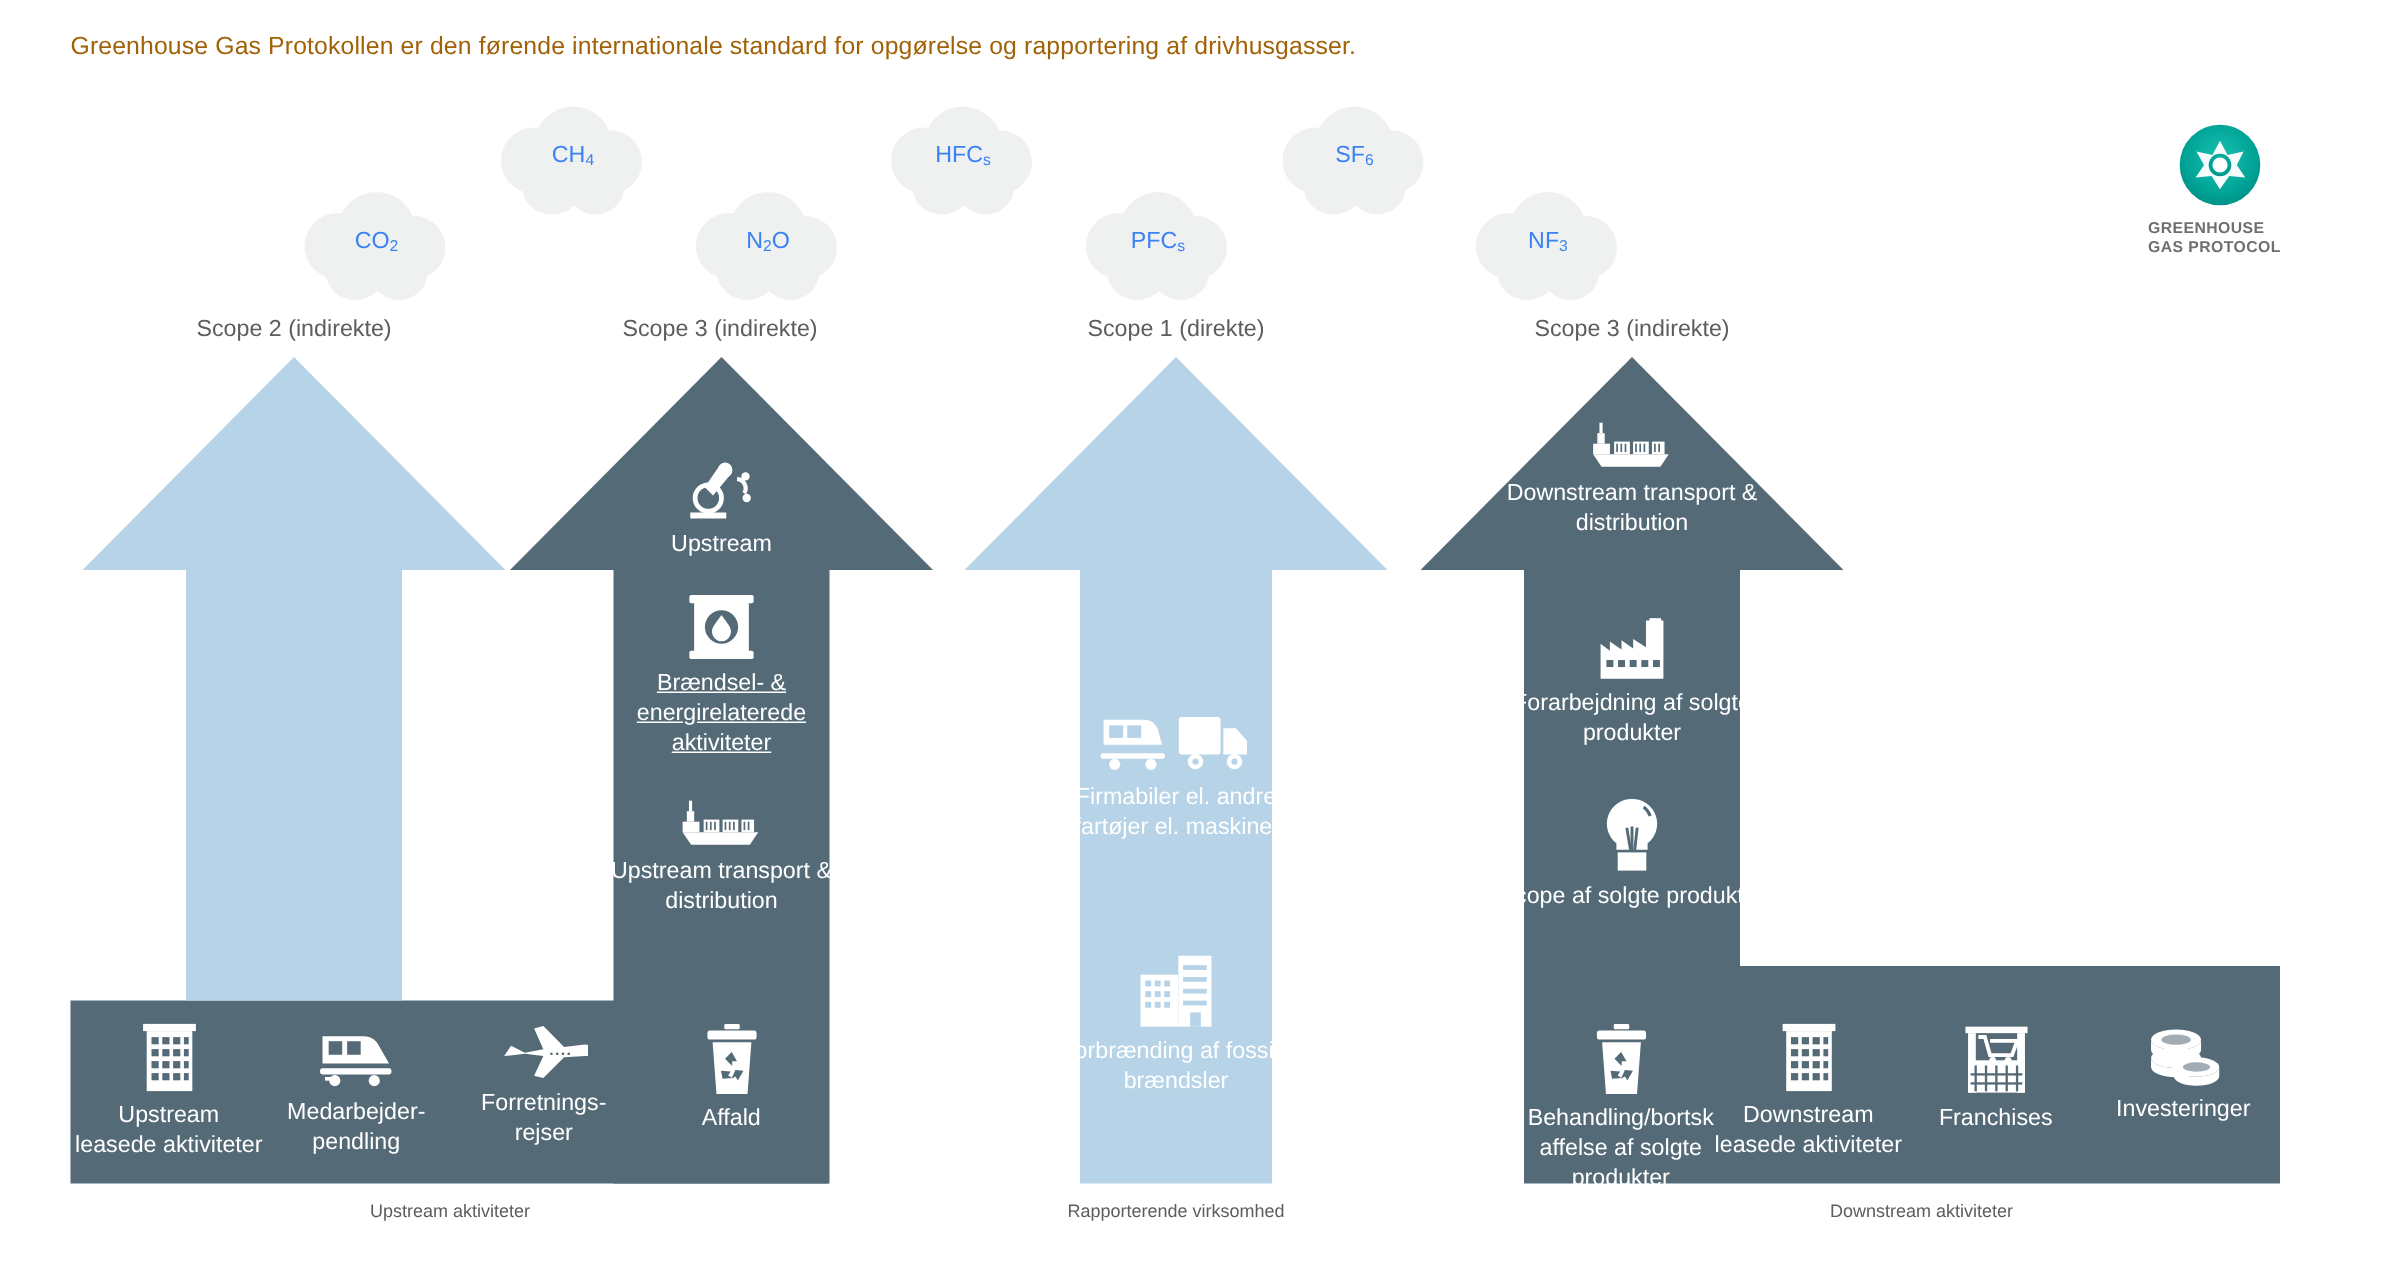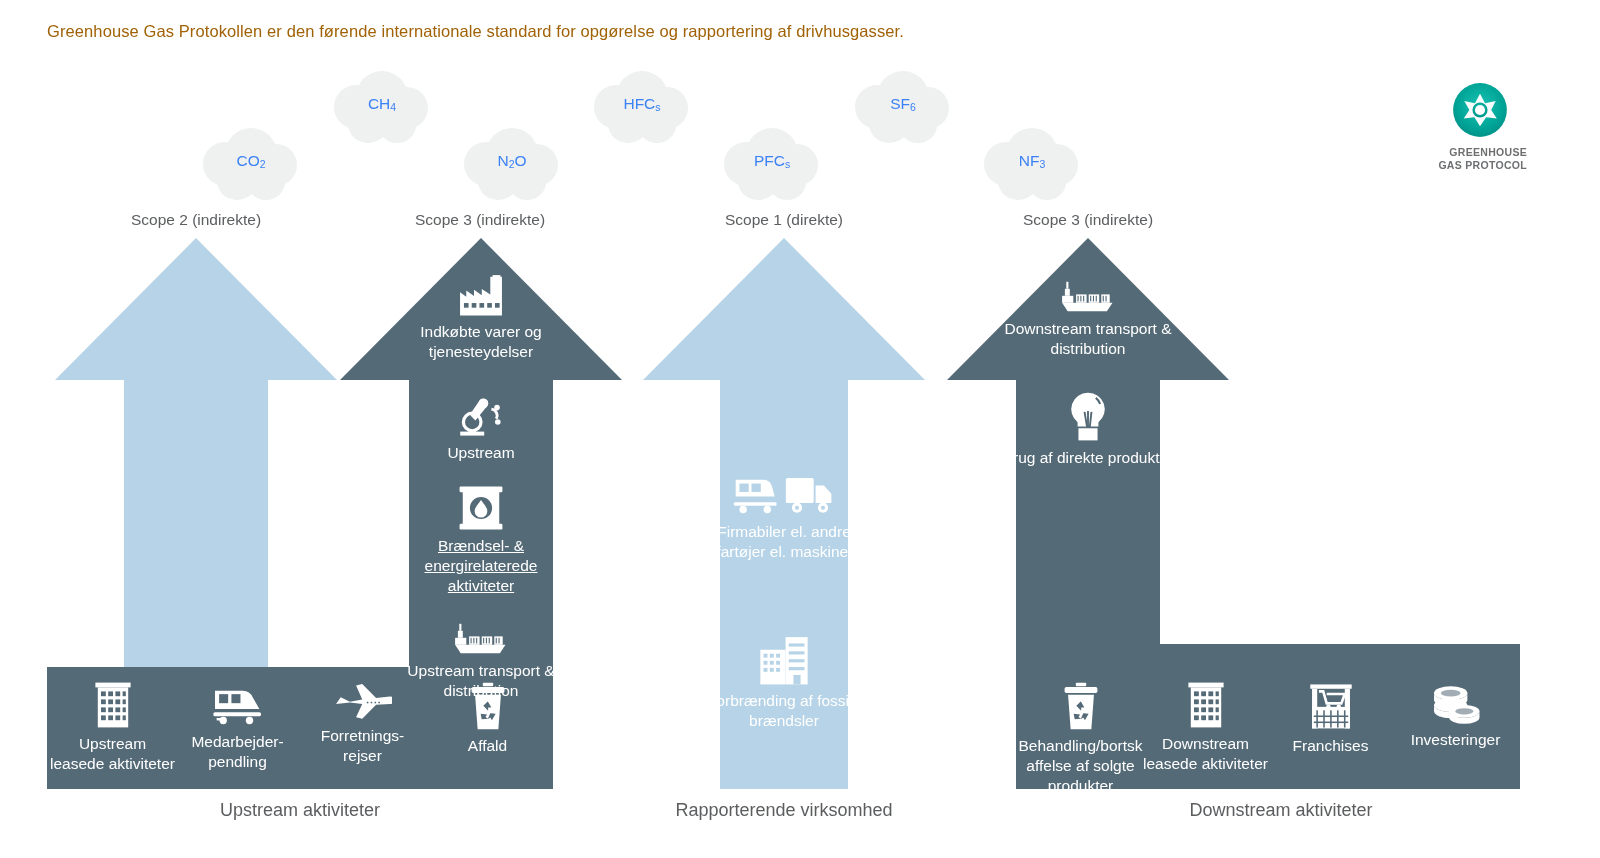--- a/index.html
+++ b/index.html
@@ -29,21 +29,21 @@
     letter-spacing: .1px;
     white-space: nowrap;
   }
 
   
   .logo-wrap {
     position: absolute;
     left: 1432px;
     top: 82px;
     width: 95px;
-    text-align: right;
+    text-align: left;
   }
   .logo-mark {
     width: 56px;
     height: 56px;
     margin: 0 auto 8px;
     position: relative;
   }
   .logo-text {
     font-size: 10.5px;
     line-height: 12.5px;
@@ -124,21 +124,21 @@
   .bar-items {
     position: absolute;
     display: flex;
     z-index: 5;
   }
   .bar-items .item { flex: 1 1 0; }
 
   
   .foot-cap {
     position: absolute;
-    font-size: 18px;
+    font-size: 12px;
     color: #5b5d5f;
     text-align: center;
     white-space: nowrap;
   }
 </style>
 </head>
 <body>
 
 <div id="stage">
 
@@ -271,32 +271,20 @@
   </div>
 
   <div class="arrow" style="left:947px; top:238px; width:282px; height:407px;">
     <svg class="head" width="282" height="142" viewBox="0 0 282 142">
       <polygon points="141,0 282,142 0,142" fill="#556a77"></polygon>
     </svg>
     <div class="shaft" style="top:140px; width:144px; height:267px; background:#556a77;"></div>
   </div>
 
   <div id="arrow-items-1" class="arrow-content" style="left:390px; top:272px; width:182px;">
-      <div class="item" style="margin-top: 0px;">
-        <span class="glyph"><svg width="52" height="45" viewBox="0 0 62 58" fill="#ffffff">
-            <rect x="46" y="4" width="10" height="14"></rect>
-            <path d="M4 56 L4 26 L12 32 L12 24 L22 31 L22 23 L32 30 L32 22 L43 29 L43 6 L58 6 L58 56 Z"></path>
-            <rect x="9" y="40" width="6" height="6" fill="#556a77"></rect>
-            <rect x="19" y="40" width="6" height="6" fill="#556a77"></rect>
-            <rect x="29" y="40" width="6" height="6" fill="#556a77"></rect>
-            <rect x="39" y="40" width="6" height="6" fill="#556a77"></rect>
-            <rect x="49" y="40" width="6" height="6" fill="#556a77"></rect>
-          </svg></span>
-        <span class="cap">Indkøbte varer og tjenesteydelser</span>
-      </div>
       <div class="item" style="margin-top: 28px;">
         <span class="glyph"><svg width="50" height="48" viewBox="0 0 58 60" fill="#ffffff">
             <circle cx="18" cy="40" r="11" fill="none" stroke="#ffffff" stroke-width="4"></circle>
             <path d="M3 52 h30 v5 h-30 z"></path>
             <path d="M28 12 a6 6 0 1 1 8 9 L22 38 l-7 -7 Z"></path>
             <circle cx="32" cy="17" r="6"></circle>
             <path d="M42 24 a8 8 0 0 1 6 12" fill="none" stroke="#ffffff" stroke-width="3.5"></path>
             <circle cx="49" cy="22" r="3.5"></circle>
             <circle cx="50" cy="40" r="3.5"></circle>
           </svg></span>
@@ -399,32 +387,44 @@
               <rect x="36" y="34" width="1.6" height="8"></rect>
               <rect x="46" y="34" width="1.6" height="8"></rect>
               <rect x="50" y="34" width="1.6" height="8"></rect>
               <rect x="54" y="34" width="1.6" height="8"></rect>
               <rect x="64" y="34" width="1.6" height="8"></rect>
               <rect x="68" y="34" width="1.6" height="8"></rect>
             </g>
           </svg></span>
         <span class="cap">Downstream transport &amp; distribution</span>
       </div>
+      <div class="item" style="margin-top: 50px;">
+        <span class="glyph"><svg width="52" height="45" viewBox="0 0 62 58" fill="#ffffff">
+            <rect x="46" y="4" width="10" height="14"></rect>
+            <path d="M4 56 L4 26 L12 32 L12 24 L22 31 L22 23 L32 30 L32 22 L43 29 L43 6 L58 6 L58 56 Z"></path>
+            <rect x="9" y="40" width="6" height="6" fill="#556a77"></rect>
+            <rect x="19" y="40" width="6" height="6" fill="#556a77"></rect>
+            <rect x="29" y="40" width="6" height="6" fill="#556a77"></rect>
+            <rect x="39" y="40" width="6" height="6" fill="#556a77"></rect>
+            <rect x="49" y="40" width="6" height="6" fill="#556a77"></rect>
+          </svg></span>
+        <span class="cap">Forarbejdning af solgte produkter</span>
+      </div>
       <div class="item" style="margin-top: 32px;">
         <span class="glyph"><svg width="46" height="52" viewBox="0 0 52 60" fill="#ffffff">
             <path d="M26 2 a19 19 0 0 1 12 34 l0 5 h-24 l0 -5 a19 19 0 0 1 12 -34 z"></path>
             <rect x="15" y="43" width="22" height="14"></rect>
             <g stroke="#556a77" stroke-width="2.2">
               <line x1="22" y1="24" x2="25" y2="42"></line>
               <line x1="26" y1="23" x2="26" y2="42"></line>
               <line x1="30" y1="24" x2="28" y2="42"></line>
             </g>
             <path d="M35 8 a15 15 0 0 1 5 7" stroke="#556a77" stroke-width="2.4" fill="none"></path>
           </svg></span>
-        <span class="cap">Brug af direkte produkter</span>
+        <span class="cap">Scope af solgte produkter</span>
       </div>
     </div>
 
   <div id="bar-items-0" class="bar-items" style="left:50px; top:681px; width:500px;">
       <div class="item">
         <span class="glyph"><svg width="44" height="48" viewBox="0 0 50 60" fill="#ffffff">
             <rect x="3" y="2" width="44" height="6"></rect>
             <rect x="6" y="8" width="38" height="50"></rect>
             <g fill="#556a77">
               <rect x="10" y="13" width="6" height="6"></rect>

